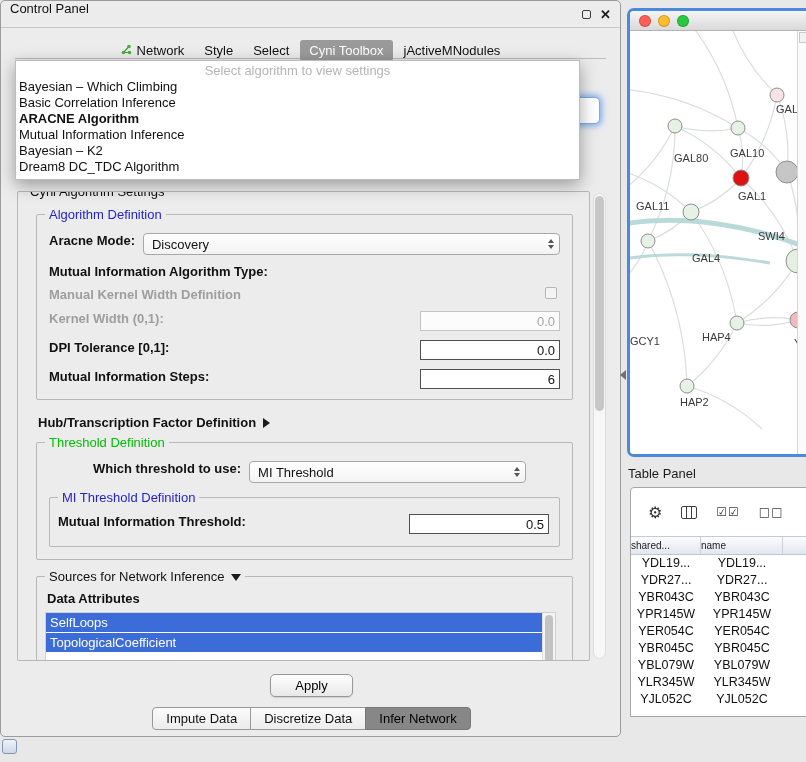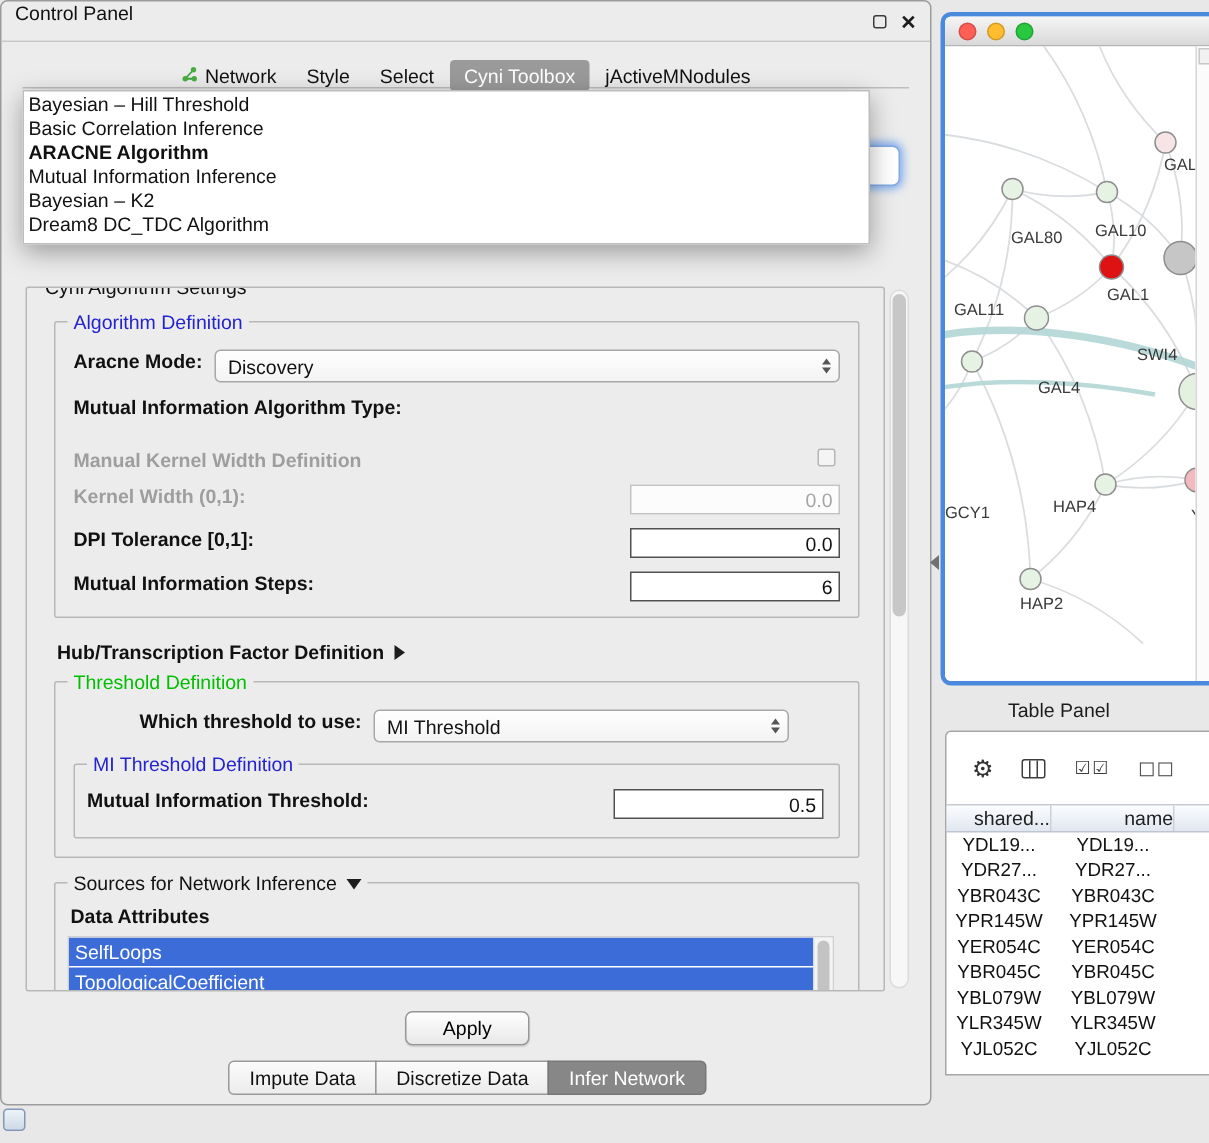--- a/index.html
+++ b/index.html
@@ -67,46 +67,46 @@
             border:1px solid #dcdcdc;border-radius:7px;}
   .v-thumb{position:absolute;left:1px;top:2px;width:9px;height:215px;background:#c7c7c7;border-radius:5px;}
   .apply-row{position:absolute;left:0;top:673px;width:621px;text-align:center;}
   .apply-btn{font:13px "Liberation Sans",sans-serif;padding:3px 24px;border:1px solid #979797;border-radius:5px;
              background:linear-gradient(#ffffff,#e8e8e8);box-shadow:0 1px 1px rgba(0,0,0,.12);}
   .bottom-tabs{position:absolute;left:0;top:706px;width:621px;display:flex;justify-content:center;}
   .seg-wrap{display:flex;}
   .seg{padding:3px 13px;border:1px solid #999;background:linear-gradient(#fbfbfb,#ececec);margin-left:-1px;}
   .seg:first-child{border-radius:4px 0 0 4px;margin-left:0;}
   .seg:last-child{border-radius:0 4px 4px 0;}
-  .seg.selected{background:#878787;color:#ffffff;border-color:#787878;}
+  .seg.selected{background:#878787;color:#000000;border-color:#787878;}
 
   
   .net-window{position:absolute;left:627px;top:8px;width:187px;height:449px;border:3px solid var(--focus-blue,#4a89dc);
               border-radius:7px;background:#fff;overflow:hidden;}
   .net-titlebar{height:20px;background:linear-gradient(#f5f5f5,#d9d9d9);border-bottom:1px solid #b3b3b3;
                 display:flex;align-items:center;gap:7px;padding-left:9px;}
   .light{width:12px;height:12px;border-radius:50%;box-shadow:inset 0 0 0 1px rgba(0,0,0,.18);}
   .net-canvas{position:relative;height:calc(100% - 20px);background:#fff;}
   #net-svg{position:absolute;left:0;top:0;}
   .net-vscroll{position:absolute;right:0;top:0;bottom:0;width:14px;background:#fbfbfb;border-left:1px solid #d6d6d6;}
   .net-scrolltop{position:absolute;left:1px;top:1px;width:11px;height:11px;border:1px solid #c9c9c9;background:#f1f1f1;}
 
   
-  .tp-label{position:absolute;left:672px;top:466px;color:#1c1c1c;}
+  .tp-label{position:absolute;left:628px;top:466px;color:#1c1c1c;}
   .table-window{position:absolute;left:630px;top:487px;width:190px;height:230px;background:#fff;
                 border:1px solid #a6a6a6;border-radius:4px 4px 0 0;overflow:hidden;}
   .tp-toolbar{height:48px;display:flex;align-items:center;gap:19px;padding-left:17px;}
   .gear{font-family:"DejaVu Sans",sans-serif;font-size:16px;color:#333;}
   .cols-ic{width:16px;height:13px;border:1.5px solid #3e3e3e;border-radius:2px;display:inline-flex;}
   .cols-ic i{flex:1;border-right:1.5px solid #3e3e3e;}
   .cols-ic i:last-child{border-right:none;}
   .sel-ic,.desel-ic{font-family:"DejaVu Sans",sans-serif;font-size:12px;color:#3e3e3e;letter-spacing:1px;}
   .thead{display:flex;height:19px;background:linear-gradient(#fbfcfe,#e1e7f0);
          border-top:1px solid #c5cad3;border-bottom:1px solid #bfc4ce;}
-  .th{line-height:18px;text-align:right;font-size:13px;border-right:1px solid #ccd1d9;color:#222;}
+  .th{line-height:18px;text-align:left;font-size:10px;border-right:1px solid #ccd1d9;color:#222;}
   .c0{width:70px;flex:none;}.c1{width:82px;flex:none;}.c2{width:60px;flex:none;}
   .tr{display:flex;height:17px;line-height:17px;}
   .td{text-align:center;font-size:12.5px;}
 
   .mini-icon{position:absolute;left:2px;top:739px;width:15px;height:15px;border:1px solid #8098b8;
              border-radius:3px;background:linear-gradient(#eef3f9,#cdd9e7);}
   .collapse-handle{position:absolute;left:620px;top:370px;width:0;height:0;border-top:5px solid transparent;
                    border-bottom:5px solid transparent;border-right:6px solid #707070;}
 </style>
 </head>
@@ -143,22 +143,23 @@
           <span>Cyni Toolbox</span>
         </div>
         <div class="tab">
           <span>jActiveMNodules</span>
         </div>
       </div>
 
     <div class="combo-fragment"></div>
 
     <div class="popup">
+      <div class="popup-head">Select algorithm to view settings</div>
       <div id="popup-items">
-          <div class="popup-item">Bayesian – Hill Threshold</div>
+          <div class="popup-item">Bayesian – Which Climbing</div>
           <div class="popup-item">Basic Correlation Inference</div>
           <div class="popup-item bold">ARACNE Algorithm</div>
           <div class="popup-item">Mutual Information Inference</div>
           <div class="popup-item">Bayesian – K2</div>
           <div class="popup-item">Dream8 DC_TDC Algorithm</div>
         </div>
     </div>
 
     <div class="group cyni-group">
       <span class="legend">Cyni Algorithm Settings</span>
@@ -174,21 +175,21 @@
                 <i class="au"></i>
                 <i class="ad"></i>
               </span>
           </div>
         </div>
 
         <div class="form-row">
           <span class="lbl">Mutual Information Algorithm Type:</span>
         </div>
 
-        <div class="form-row" style="margin-top:20px;">
+        <div class="form-row" style="margin-top:8px;">
           <span class="lbl dis">Manual Kernel Width Definition</span>
           <span class="cb"></span>
         </div>
 
         <div class="form-row">
           <span class="lbl dis">Kernel Width (0,1):</span>
           <input class="tf dis" readonly="" value="0.0" style="">
         </div>
 
         <div class="form-row">

